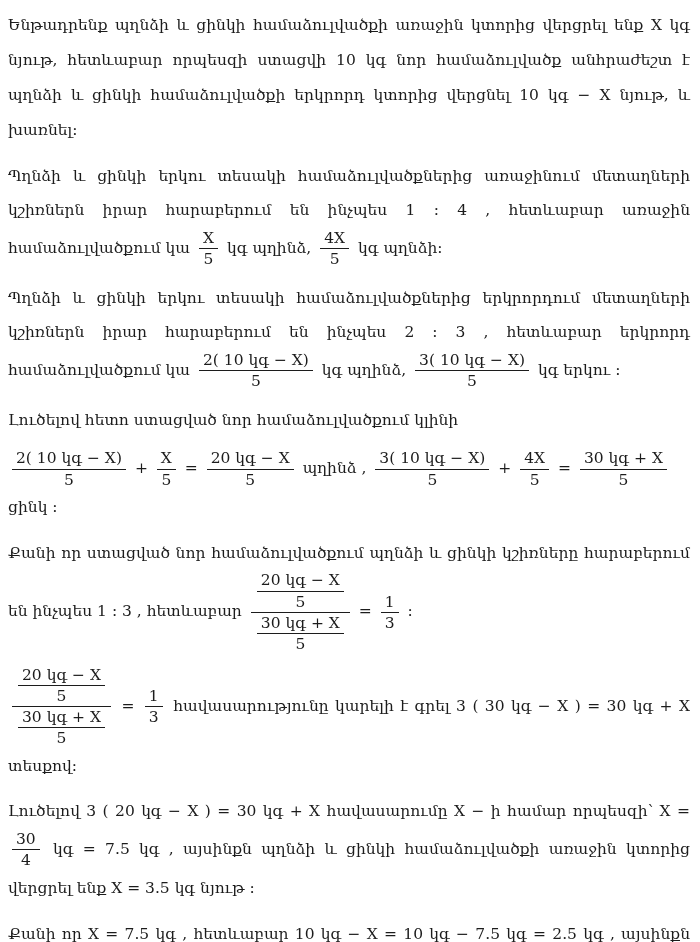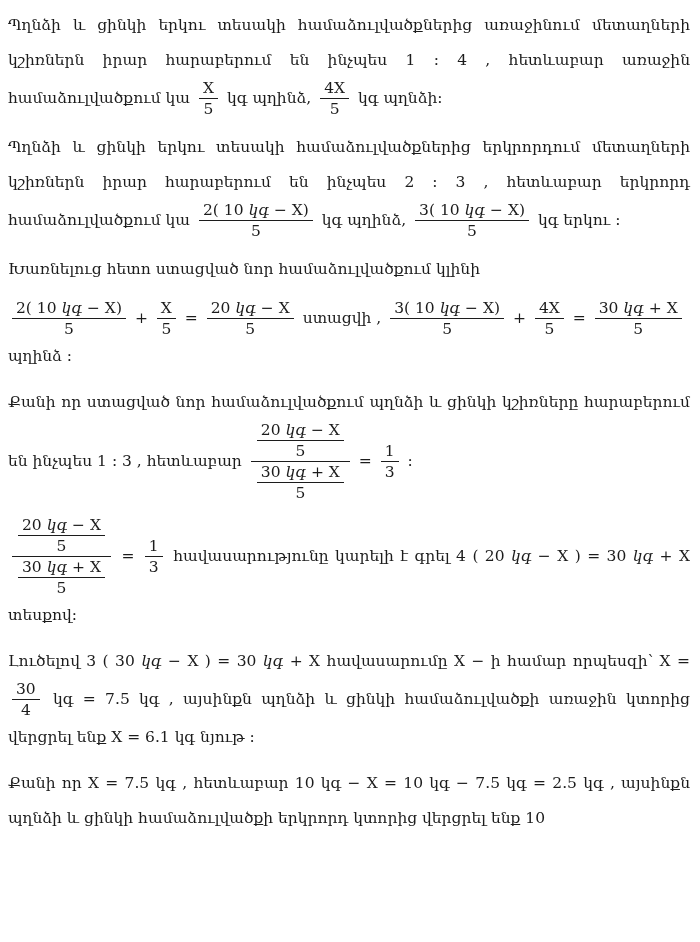--- a/index.html
+++ b/index.html
@@ -21,21 +21,21 @@
   }
   .para {
     margin: 0 0 11px 0;
     line-height: 2.25;
     text-align: justify;
   }
   .para.equation {
     text-align: left;
   }
   .run { white-space: normal; }
-  .it  { font-style: italic; }
+  .it  { }
   .frac {
     display: inline-flex;
     flex-direction: column;
     vertical-align: middle;
     text-align: center;
     line-height: 1.3;
     margin: 0 4px;
   }
   .frac .num {
     display: block;
@@ -46,54 +46,55 @@
     display: block;
     padding: 0 4px;
   }
   
   .frac .frac { margin: 0 2px; }
 </style>
 </head>
 <body>
 
 <div class="doc">
+    <p class="para"><span class="run">Ենթադրենք պղնձի և ցինկի համաձուլվածքի առաջին կտորից վերցրել ենք X կգ նյութ, հետևաբար որպեսզի ստացվի 10 կգ նոր համաձուլվածք անհրաժեշտ է պղնձի և ցինկի համաձուլվածքի երկրորդ կտորից վերցնել 10 կգ − X նյութ, և խառնել։</span></p>
     <p class="para"><span class="run">Պղնձի և ցինկի երկու տեսակի համաձուլվածքներից առաջինում մետաղների կշիռներն իրար հարաբերում են ինչպես 1 : 4 , հետևաբար առաջին համաձուլվածքում կա </span><span class="frac">
         <span class="num"><span class="run">X</span></span>
         <span class="den"><span class="run">5</span></span>
       </span><span class="run"> կգ պղինձ, </span><span class="frac">
         <span class="num"><span class="run">4X</span></span>
         <span class="den"><span class="run">5</span></span>
       </span><span class="run"> կգ պղնձի։</span></p>
     <p class="para"><span class="run">Պղնձի և ցինկի երկու տեսակի համաձուլվածքներից երկրորդում մետաղների կշիռներն իրար հարաբերում են ինչպես 2 : 3 , հետևաբար երկրորդ համաձուլվածքում կա </span><span class="frac">
         <span class="num"><span class="run">2( 10 </span><span class="run it">կգ</span><span class="run"> − X)</span></span>
         <span class="den"><span class="run">5</span></span>
       </span><span class="run"> կգ պղինձ, </span><span class="frac">
         <span class="num"><span class="run">3( 10 </span><span class="run it">կգ</span><span class="run"> − X)</span></span>
         <span class="den"><span class="run">5</span></span>
       </span><span class="run"> կգ երկու ։</span></p>
-    <p class="para"><span class="run">Խառնելուց հետո ստացված նոր համաձուլվածքում կլինի</span></p>
+    <p class="para"><span class="run">Լուծելով հետո ստացված նոր համաձուլվածքում կլինի</span></p>
     <p class="para equation"><span class="frac">
         <span class="num"><span class="run">2( 10 </span><span class="run it">կգ</span><span class="run"> − X)</span></span>
         <span class="den"><span class="run">5</span></span>
       </span><span class="run"> + </span><span class="frac">
         <span class="num"><span class="run">X</span></span>
         <span class="den"><span class="run">5</span></span>
       </span><span class="run"> = </span><span class="frac">
         <span class="num"><span class="run">20 </span><span class="run it">կգ</span><span class="run"> − X</span></span>
         <span class="den"><span class="run">5</span></span>
-      </span><span class="run">  ստացվի , </span><span class="frac">
+      </span><span class="run">  պղինձ , </span><span class="frac">
         <span class="num"><span class="run">3( 10 </span><span class="run it">կգ</span><span class="run"> − X)</span></span>
         <span class="den"><span class="run">5</span></span>
       </span><span class="run"> + </span><span class="frac">
         <span class="num"><span class="run">4X</span></span>
         <span class="den"><span class="run">5</span></span>
       </span><span class="run"> = </span><span class="frac">
         <span class="num"><span class="run">30 </span><span class="run it">կգ</span><span class="run"> + X</span></span>
         <span class="den"><span class="run">5</span></span>
-      </span><span class="run">  պղինձ ։</span></p>
+      </span><span class="run">  ցինկ ։</span></p>
     <p class="para"><span class="run">Քանի որ ստացված նոր համաձուլվածքում պղնձի և ցինկի կշիռները հարաբերում են ինչպես 1 : 3 , հետևաբար </span><span class="frac">
         <span class="num"><span class="frac">
             <span class="num"><span class="run">20 </span><span class="run it">կգ</span><span class="run"> − X</span></span>
             <span class="den"><span class="run">5</span></span>
           </span></span>
         <span class="den"><span class="frac">
             <span class="num"><span class="run">30 </span><span class="run it">կգ</span><span class="run"> + X</span></span>
             <span class="den"><span class="run">5</span></span>
           </span></span>
       </span><span class="run"> = </span><span class="frac">
@@ -105,19 +106,19 @@
             <span class="num"><span class="run">20 </span><span class="run it">կգ</span><span class="run"> − X</span></span>
             <span class="den"><span class="run">5</span></span>
           </span></span>
         <span class="den"><span class="frac">
             <span class="num"><span class="run">30 </span><span class="run it">կգ</span><span class="run"> + X</span></span>
             <span class="den"><span class="run">5</span></span>
           </span></span>
       </span><span class="run"> = </span><span class="frac">
         <span class="num"><span class="run">1</span></span>
         <span class="den"><span class="run">3</span></span>
-      </span><span class="run">  հավասարությունը կարելի է գրել 4 ( 20 </span><span class="run it">կգ</span><span class="run"> − X ) = 30 </span><span class="run it">կգ</span><span class="run"> + X տեսքով։</span></p>
-    <p class="para"><span class="run">Լուծելով 3 ( 30 </span><span class="run it">կգ</span><span class="run"> − X ) = 30 </span><span class="run it">կգ</span><span class="run"> + X հավասարումը X − ի համար որպեսզի՝ X = </span><span class="frac">
+      </span><span class="run">  հավասարությունը կարելի է գրել 3 ( 30 </span><span class="run it">կգ</span><span class="run"> − X ) = 30 </span><span class="run it">կգ</span><span class="run"> + X տեսքով։</span></p>
+    <p class="para"><span class="run">Լուծելով 3 ( 20 </span><span class="run it">կգ</span><span class="run"> − X ) = 30 </span><span class="run it">կգ</span><span class="run"> + X հավասարումը X − ի համար որպեսզի՝ X = </span><span class="frac">
         <span class="num"><span class="run">30</span></span>
         <span class="den"><span class="run">4</span></span>
-      </span><span class="run"> կգ = 7.5 կգ , այսինքն պղնձի և ցինկի համաձուլվածքի առաջին կտորից վերցրել ենք X = 6.1 կգ նյութ ։</span></p>
+      </span><span class="run"> կգ = 7.5 կգ , այսինքն պղնձի և ցինկի համաձուլվածքի առաջին կտորից վերցրել ենք X = 3.5 կգ նյութ ։</span></p>
     <p class="para"><span class="run">Քանի որ X = 7.5 կգ , հետևաբար 10 կգ − X = 10 կգ − 7.5 կգ = 2.5 կգ , այսինքն պղնձի և ցինկի համաձուլվածքի երկրորդ կտորից վերցրել ենք 10 </span></p>
   </div>
 
 </body></html>

